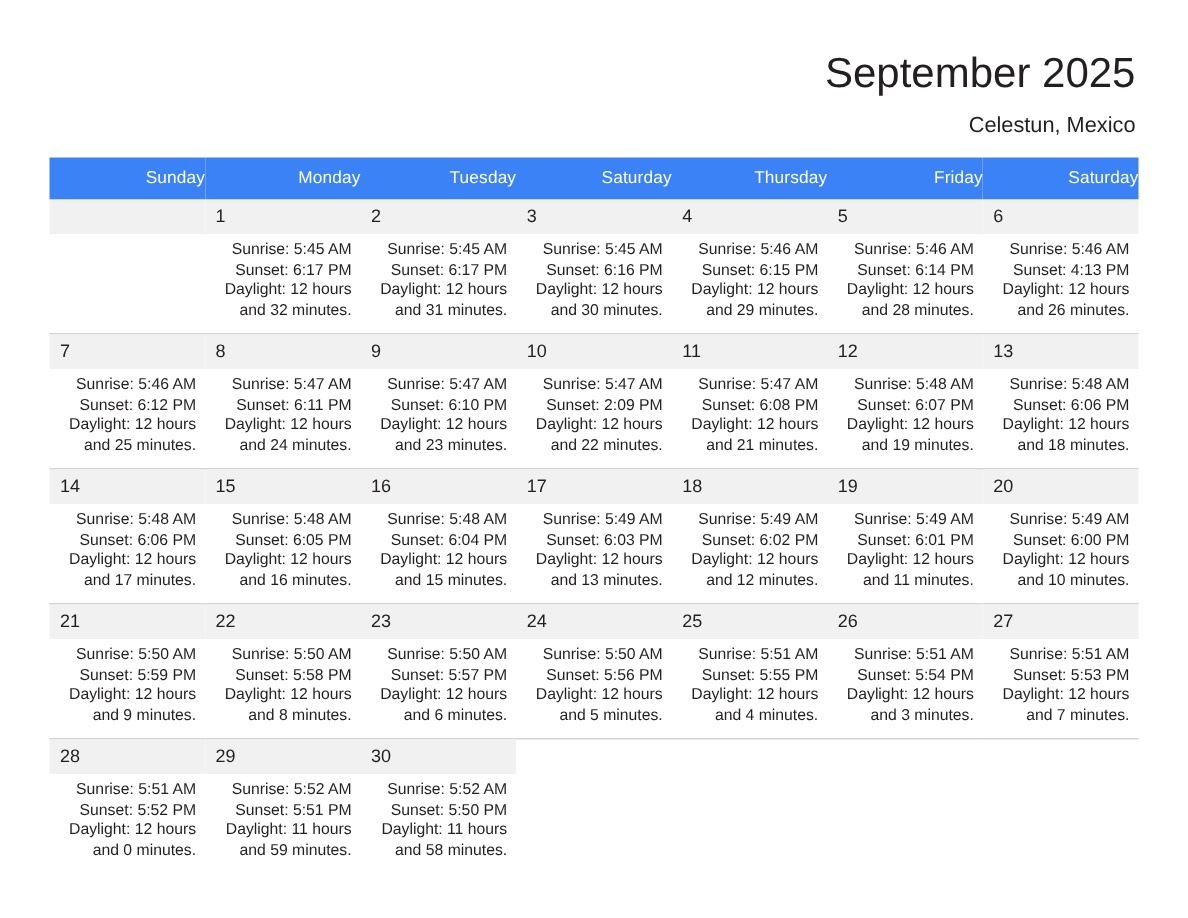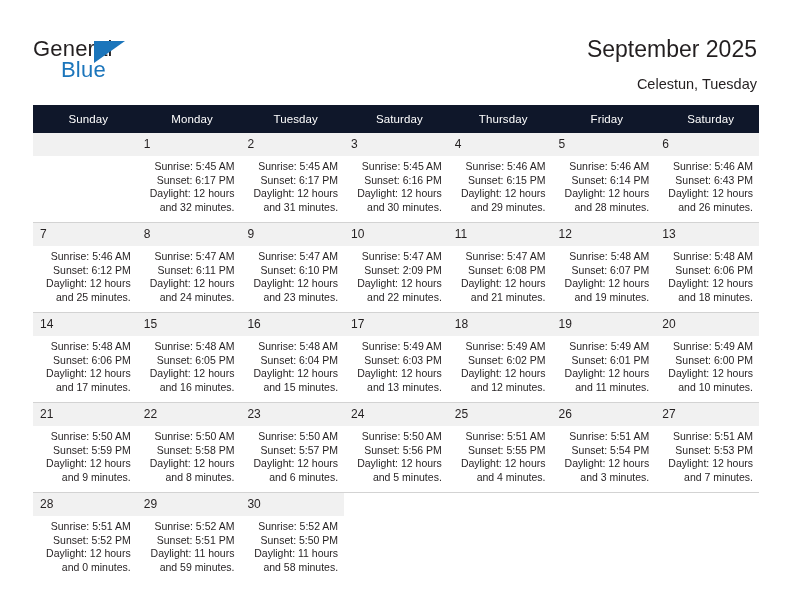--- a/index.html
+++ b/index.html
@@ -60,21 +60,21 @@
     top: 5px;
     width: 0;
     height: 0;
     border-left: 31px solid #1b75bb;
     border-bottom: 22px solid transparent;
   }
   .title {
     position: absolute;
     right: 35px;
     top: 33px;
-    font-size: 23px;
+    font-size: 28px;
     color: #231f20;
     text-align: right;
     white-space: nowrap;
     line-height: 32px;
   }
   .subtitle {
     position: absolute;
     right: 35px;
     top: 76px;
     font-size: 14.5px;
@@ -91,25 +91,25 @@
     top: 105px;
     width: 726px;
     border-collapse: collapse;
     table-layout: fixed;
   }
   .calendar col {
     width: 103.71px;
   }
 
   .dow-row th {
-    background: #0f172a;
+    background: #3b82f6;
     color: #ffffff;
     font-size: 11.5px;
     font-weight: normal;
-    text-align: center;
+    text-align: right;
     padding: 5px 0 5px 7px;
     height: 18px;
     vertical-align: middle;
     border: none;
     letter-spacing: 0.1px;
   }
 
   .calendar td {
     vertical-align: top;
     padding: 0;
@@ -154,28 +154,23 @@
     white-space: nowrap;
   }
 </style>
 </head>
 <body>
 
 <div class="page">
 
   <div class="top">
 
-    <div class="logo">
-      <span class="logo-general">General</span>
-      <span class="logo-triangle"></span>
-      <span class="logo-blue">Blue</span>
-    </div>
 
     <div class="title">September 2025</div>
-    <div class="subtitle">Celestun, Tuesday</div>
+    <div class="subtitle">Celestun, Mexico</div>
   </div>
 
   <table class="calendar">
     <colgroup>
       <col>
         <col>
         <col>
         <col>
         <col>
         <col>
@@ -252,21 +247,21 @@
                 <div>Daylight: 12 hours</div>
                 <div>and 28 minutes.</div>
               </div>
             </div>
           </td>
           <td>
             <div class="cell">
               <span class="daynum">6</span>
               <div class="info">
                 <div>Sunrise: 5:46 AM</div>
-                <div>Sunset: 6:43 PM</div>
+                <div>Sunset: 4:13 PM</div>
                 <div>Daylight: 12 hours</div>
                 <div>and 26 minutes.</div>
               </div>
             </div>
           </td>
         </tr>
         <tr>
           <td>
             <div class="cell">
               <span class="daynum">7</span>

